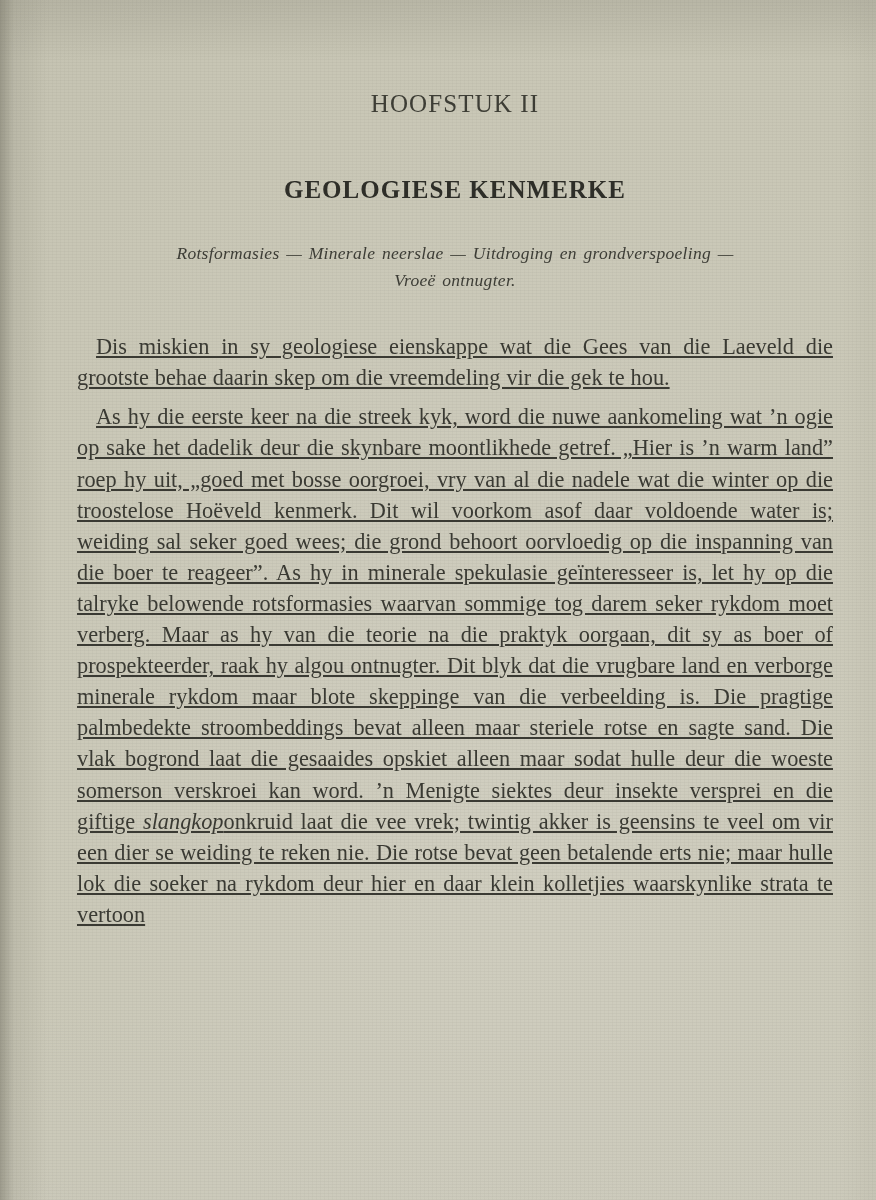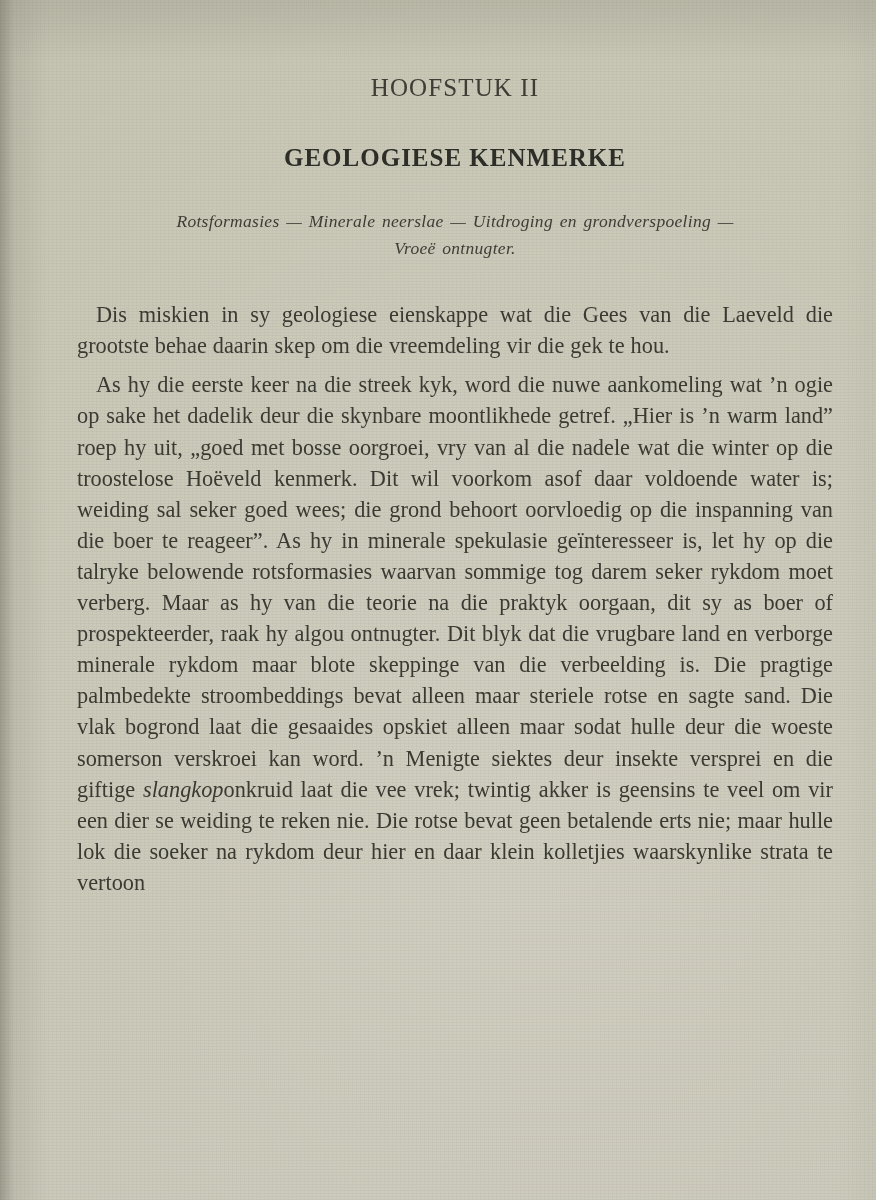--- a/index.html
+++ b/index.html
@@ -54,21 +54,21 @@
   }
 
   .content {
     position: absolute;
     left: 77px;
     top: 0;
     width: 756px;
   }
 
   .chapter-label {
-    margin: 0;
+    margin: 16px;
     padding-top: 74px;
     text-align: center;
     font-size: 25px;
     font-weight: normal;
     letter-spacing: 1.1px;
     line-height: 1.1;
     color: #3d3d35;
   }
 
   .chapter-title {
@@ -89,20 +89,21 @@
     font-size: 17.5px;
     font-style: italic;
     line-height: 1.52;
     letter-spacing: 0.3px;
     word-spacing: 2px;
     color: #3d3d36;
   }
 
   .body-block {
     padding-top: 38px;
+    text-decoration: underline;
   }
 
   .para {
     margin: 0;
     font-size: 22.3px;
     line-height: 31.1px;
     text-align: justify;
     text-indent: 19px;
     color: #3a3a33;
     word-spacing: 0.4px;

